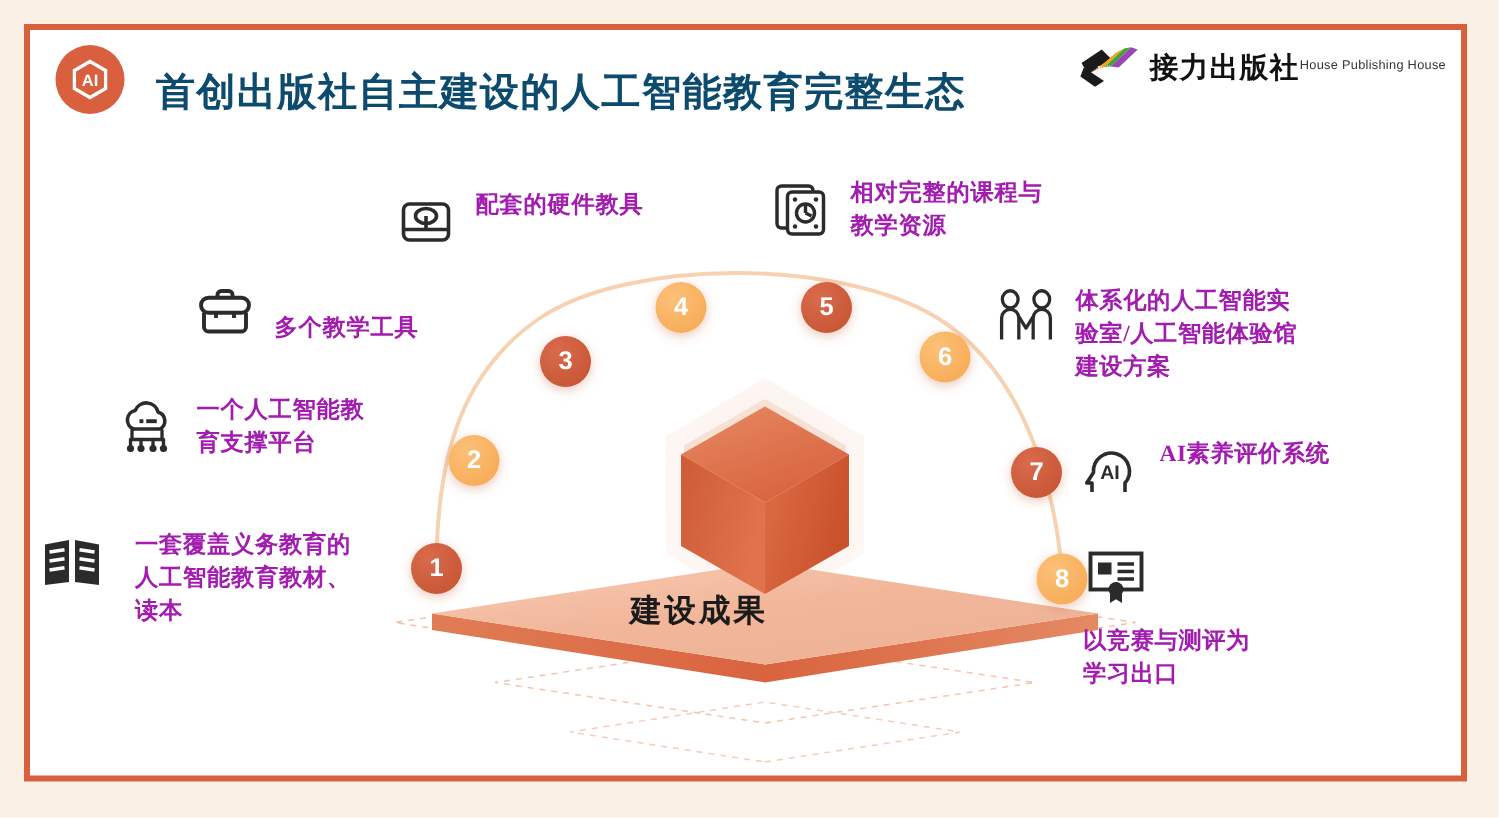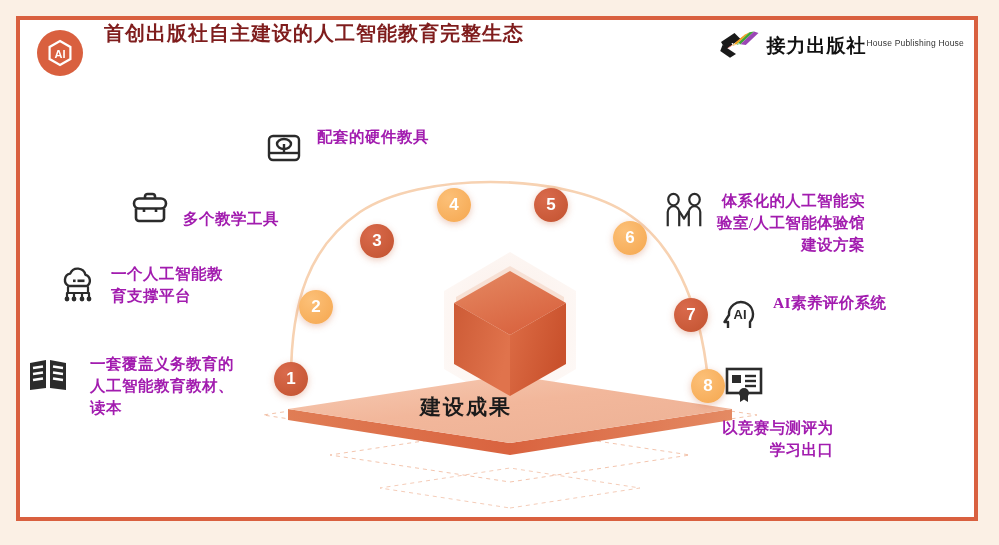--- a/index.html
+++ b/index.html
@@ -21,22 +21,22 @@
   }
 
   
   .header{position:absolute;left:22px;top:20px;width:950px;height:60px;}
   .ai-badge{
     position:absolute;left:15px;top:10px;width:46px;height:46px;border-radius:50%;
     background:#d9603f;display:flex;align-items:center;justify-content:center;
   }
   .ai-badge svg{display:block;}
   .title{
-    position:absolute;left:82px;top:0;
-    font-size:20px;font-weight:700;color:#7f1d1d;letter-spacing:1px;
+    position:absolute;left:82px;top:24px;
+    font-size:26px;font-weight:700;color:#0c4a6e;letter-spacing:1px;
     white-space:nowrap;
   }
   .brand{position:absolute;right:8px;top:10px;display:flex;align-items:center;gap:7px;}
   .brand-mark{width:42px;height:30px;flex:0 0 auto;}
   .brand-text{display:flex;flex-direction:row;line-height:1;}
   .brand-cn{font-size:19px;font-weight:700;color:#111;letter-spacing:1px;
             font-family:"Liberation Sans","DejaVu Sans",sans-serif;}
   .brand-en{font-size:8.5px;color:#333;margin-top:3px;letter-spacing:.2px;
             font-family:"Liberation Sans","DejaVu Sans",sans-serif;}
 
@@ -55,21 +55,21 @@
   .node.light{background:radial-gradient(circle at 35% 30%,#fcc078,#f5a74f);}
 
   
   .item{position:absolute;display:flex;align-items:flex-start;gap:11px;}
   .item .ic{flex:0 0 auto;width:44px;height:44px;display:flex;align-items:center;justify-content:center;}
   .item .ic svg{display:block;}
   .item .tx{
     font-size:15.5px;font-weight:700;color:#a21caf;line-height:1.42;
     letter-spacing:.5px;white-space:pre-line;
   }
-  .item.right .tx{letter-spacing:.4px;text-align:right;}
+  .item.right .tx{letter-spacing:.4px;}
 
   
   .center-caption{
     position:absolute;left:420px;top:393px;width:180px;
     font-size:21px;font-weight:700;color:#1b1b1b;letter-spacing:2px;
   }
 </style>
 </head>
 <body>
 
@@ -177,21 +177,21 @@
             <line x1="25" y1="14.5" x2="35" y2="16"></line>
             <line x1="25" y1="20.5" x2="35" y2="22"></line>
         </g>
       </svg>
     </span>
     <span class="tx">一套覆盖义务教育的
 人工智能教育教材、
 读本</span>
   </div>
 
-  <div class="item" style="left:56px;top:263px;">
+  <div class="item" style="left:76px;top:263px;">
     <span class="ic">
       <svg width="40" height="38" viewBox="0 0 40 38">
         <path d="M11 20 a6.5 6.5 0 0 1 1.2 -12.4 a8 8 0 0 1 15.2 1.2 a6 6 0 0 1 1.1 11.2 Z" fill="none" stroke="#2b2b2b" stroke-width="2.4" stroke-linejoin="round"></path>
         <rect x="15" y="13.5" width="2.6" height="2.6" fill="#2b2b2b"></rect>
         <rect x="19.5" y="13.5" width="7" height="2.6" fill="#2b2b2b"></rect>
         <g stroke="#2b2b2b" stroke-width="2.2" stroke-linecap="round">
           <line x1="10" y1="21" x2="10" y2="27"></line>
             <line x1="10" y1="27" x2="30" y2="27"></line>
           <line x1="30" y1="21" x2="30" y2="27"></line>
           <line x1="16" y1="27" x2="16" y2="31"></line>
@@ -229,20 +229,39 @@
       <svg width="40" height="36" viewBox="0 0 40 36">
         <rect x="5" y="6" width="30" height="24" rx="4" fill="none" stroke="#2b2b2b" stroke-width="2.4"></rect>
         <line x1="5" y1="23" x2="35" y2="23" stroke="#2b2b2b" stroke-width="2.4"></line>
         <ellipse cx="20" cy="14" rx="7" ry="5" fill="none" stroke="#2b2b2b" stroke-width="2.4"></ellipse>
         <line x1="20" y1="14" x2="20" y2="23" stroke="#2b2b2b" stroke-width="2.4"></line>
       </svg>
     </span>
     <span class="tx">配套的硬件教具</span>
   </div>
 
+  <div class="item" style="left:512px;top:118px;">
+    <span class="ic">
+      <svg width="40" height="40" viewBox="0 0 40 40">
+        <rect x="4" y="4" width="24" height="28" rx="3" fill="none" stroke="#2b2b2b" stroke-width="2.3"></rect>
+        <rect x="11" y="8" width="24" height="28" rx="3" fill="#ffffff" stroke="#2b2b2b" stroke-width="2.3"></rect>
+        <circle cx="23" cy="22" r="6" fill="none" stroke="#2b2b2b" stroke-width="2.3"></circle>
+        <line x1="23" y1="22" x2="23" y2="16.5" stroke="#2b2b2b" stroke-width="2.3"></line>
+        <line x1="23" y1="22" x2="27" y2="24" stroke="#2b2b2b" stroke-width="2.3"></line>
+        <g fill="#2b2b2b">
+          <circle cx="16" cy="13" r="1.5"></circle>
+            <circle cx="30" cy="13" r="1.5"></circle>
+          <circle cx="16" cy="31" r="1.5"></circle>
+            <circle cx="30" cy="31" r="1.5"></circle>
+        </g>
+      </svg>
+    </span>
+    <span class="tx">相对完整的课程与
+教学资源</span>
+  </div>
 
   <div class="item right" style="left:662px;top:190px;">
     <span class="ic">
       <svg width="46" height="42" viewBox="0 0 46 42">
         <ellipse cx="12" cy="8" rx="5.5" ry="6" fill="none" stroke="#2b2b2b" stroke-width="2.3"></ellipse>
         <ellipse cx="34" cy="8" rx="5.5" ry="6" fill="none" stroke="#2b2b2b" stroke-width="2.3"></ellipse>
         <path d="M6 36 V21 a6 6 0 0 1 12 0 V36" fill="none" stroke="#2b2b2b" stroke-width="2.3"></path>
         <path d="M28 36 V21 a6 6 0 0 1 12 0 V36" fill="none" stroke="#2b2b2b" stroke-width="2.3"></path>
         <polyline points="18,20 23,28 28,20" fill="none" stroke="#2b2b2b" stroke-width="2.3" stroke-linejoin="round"></polyline>
       </svg>

